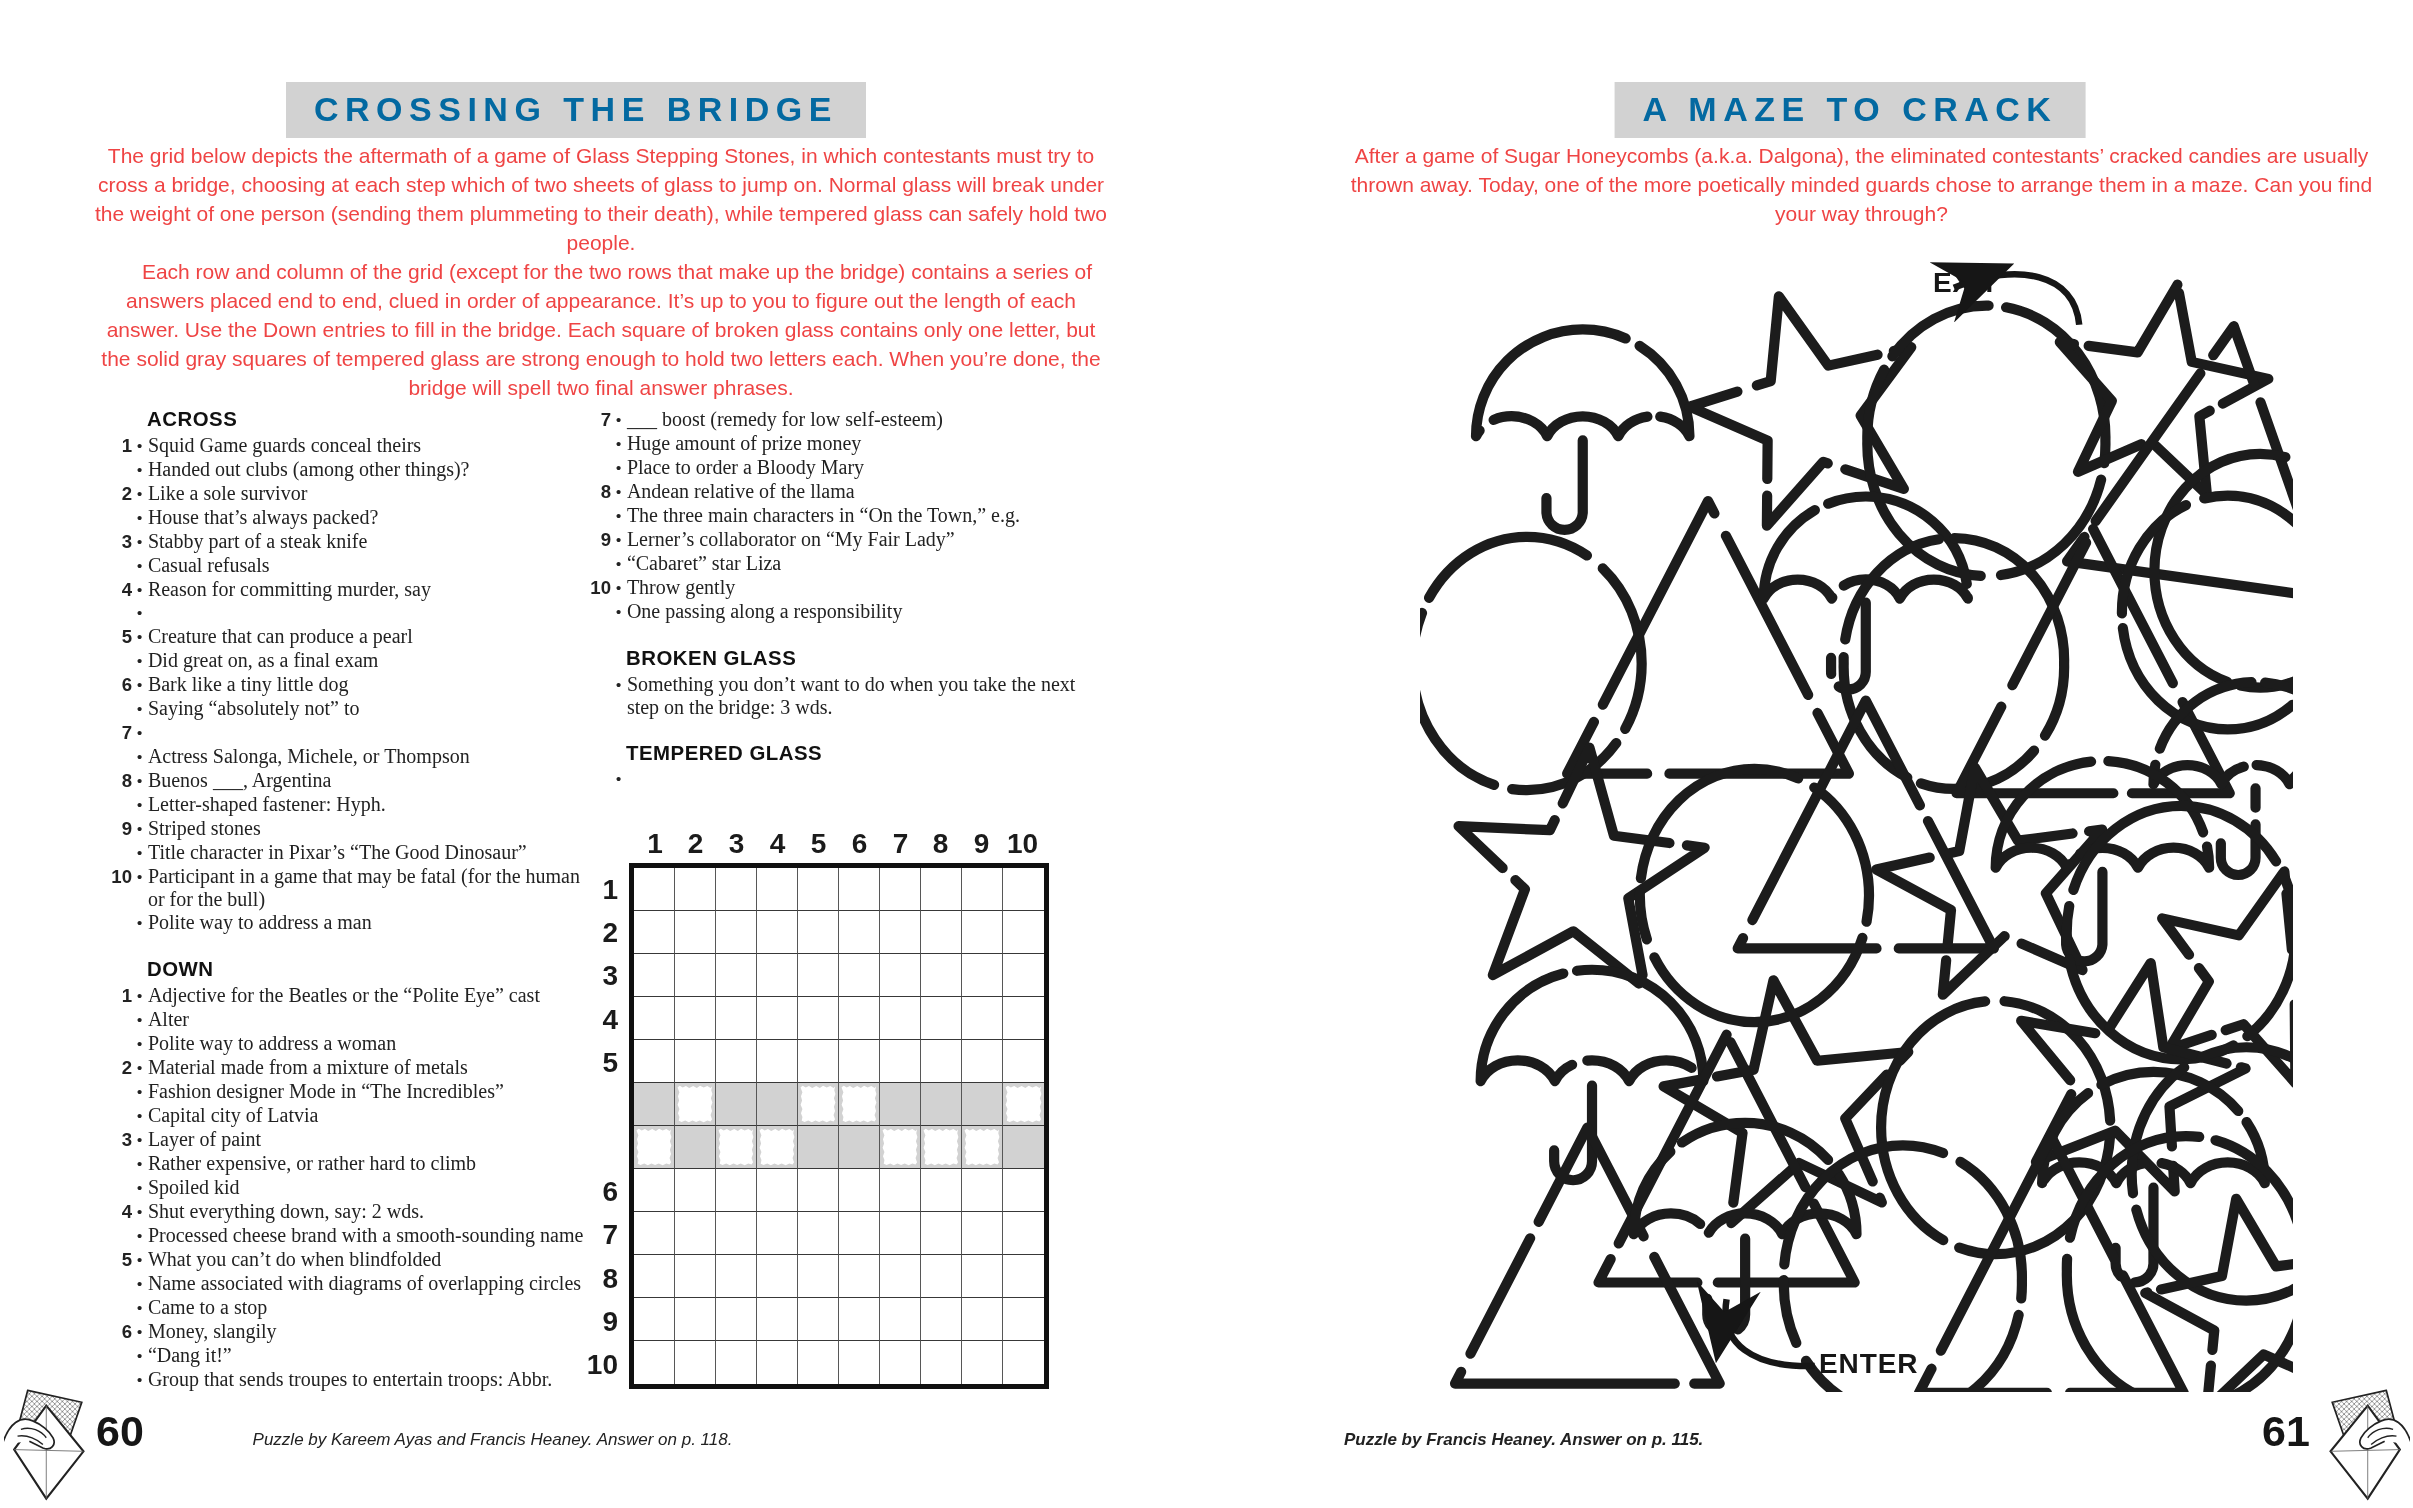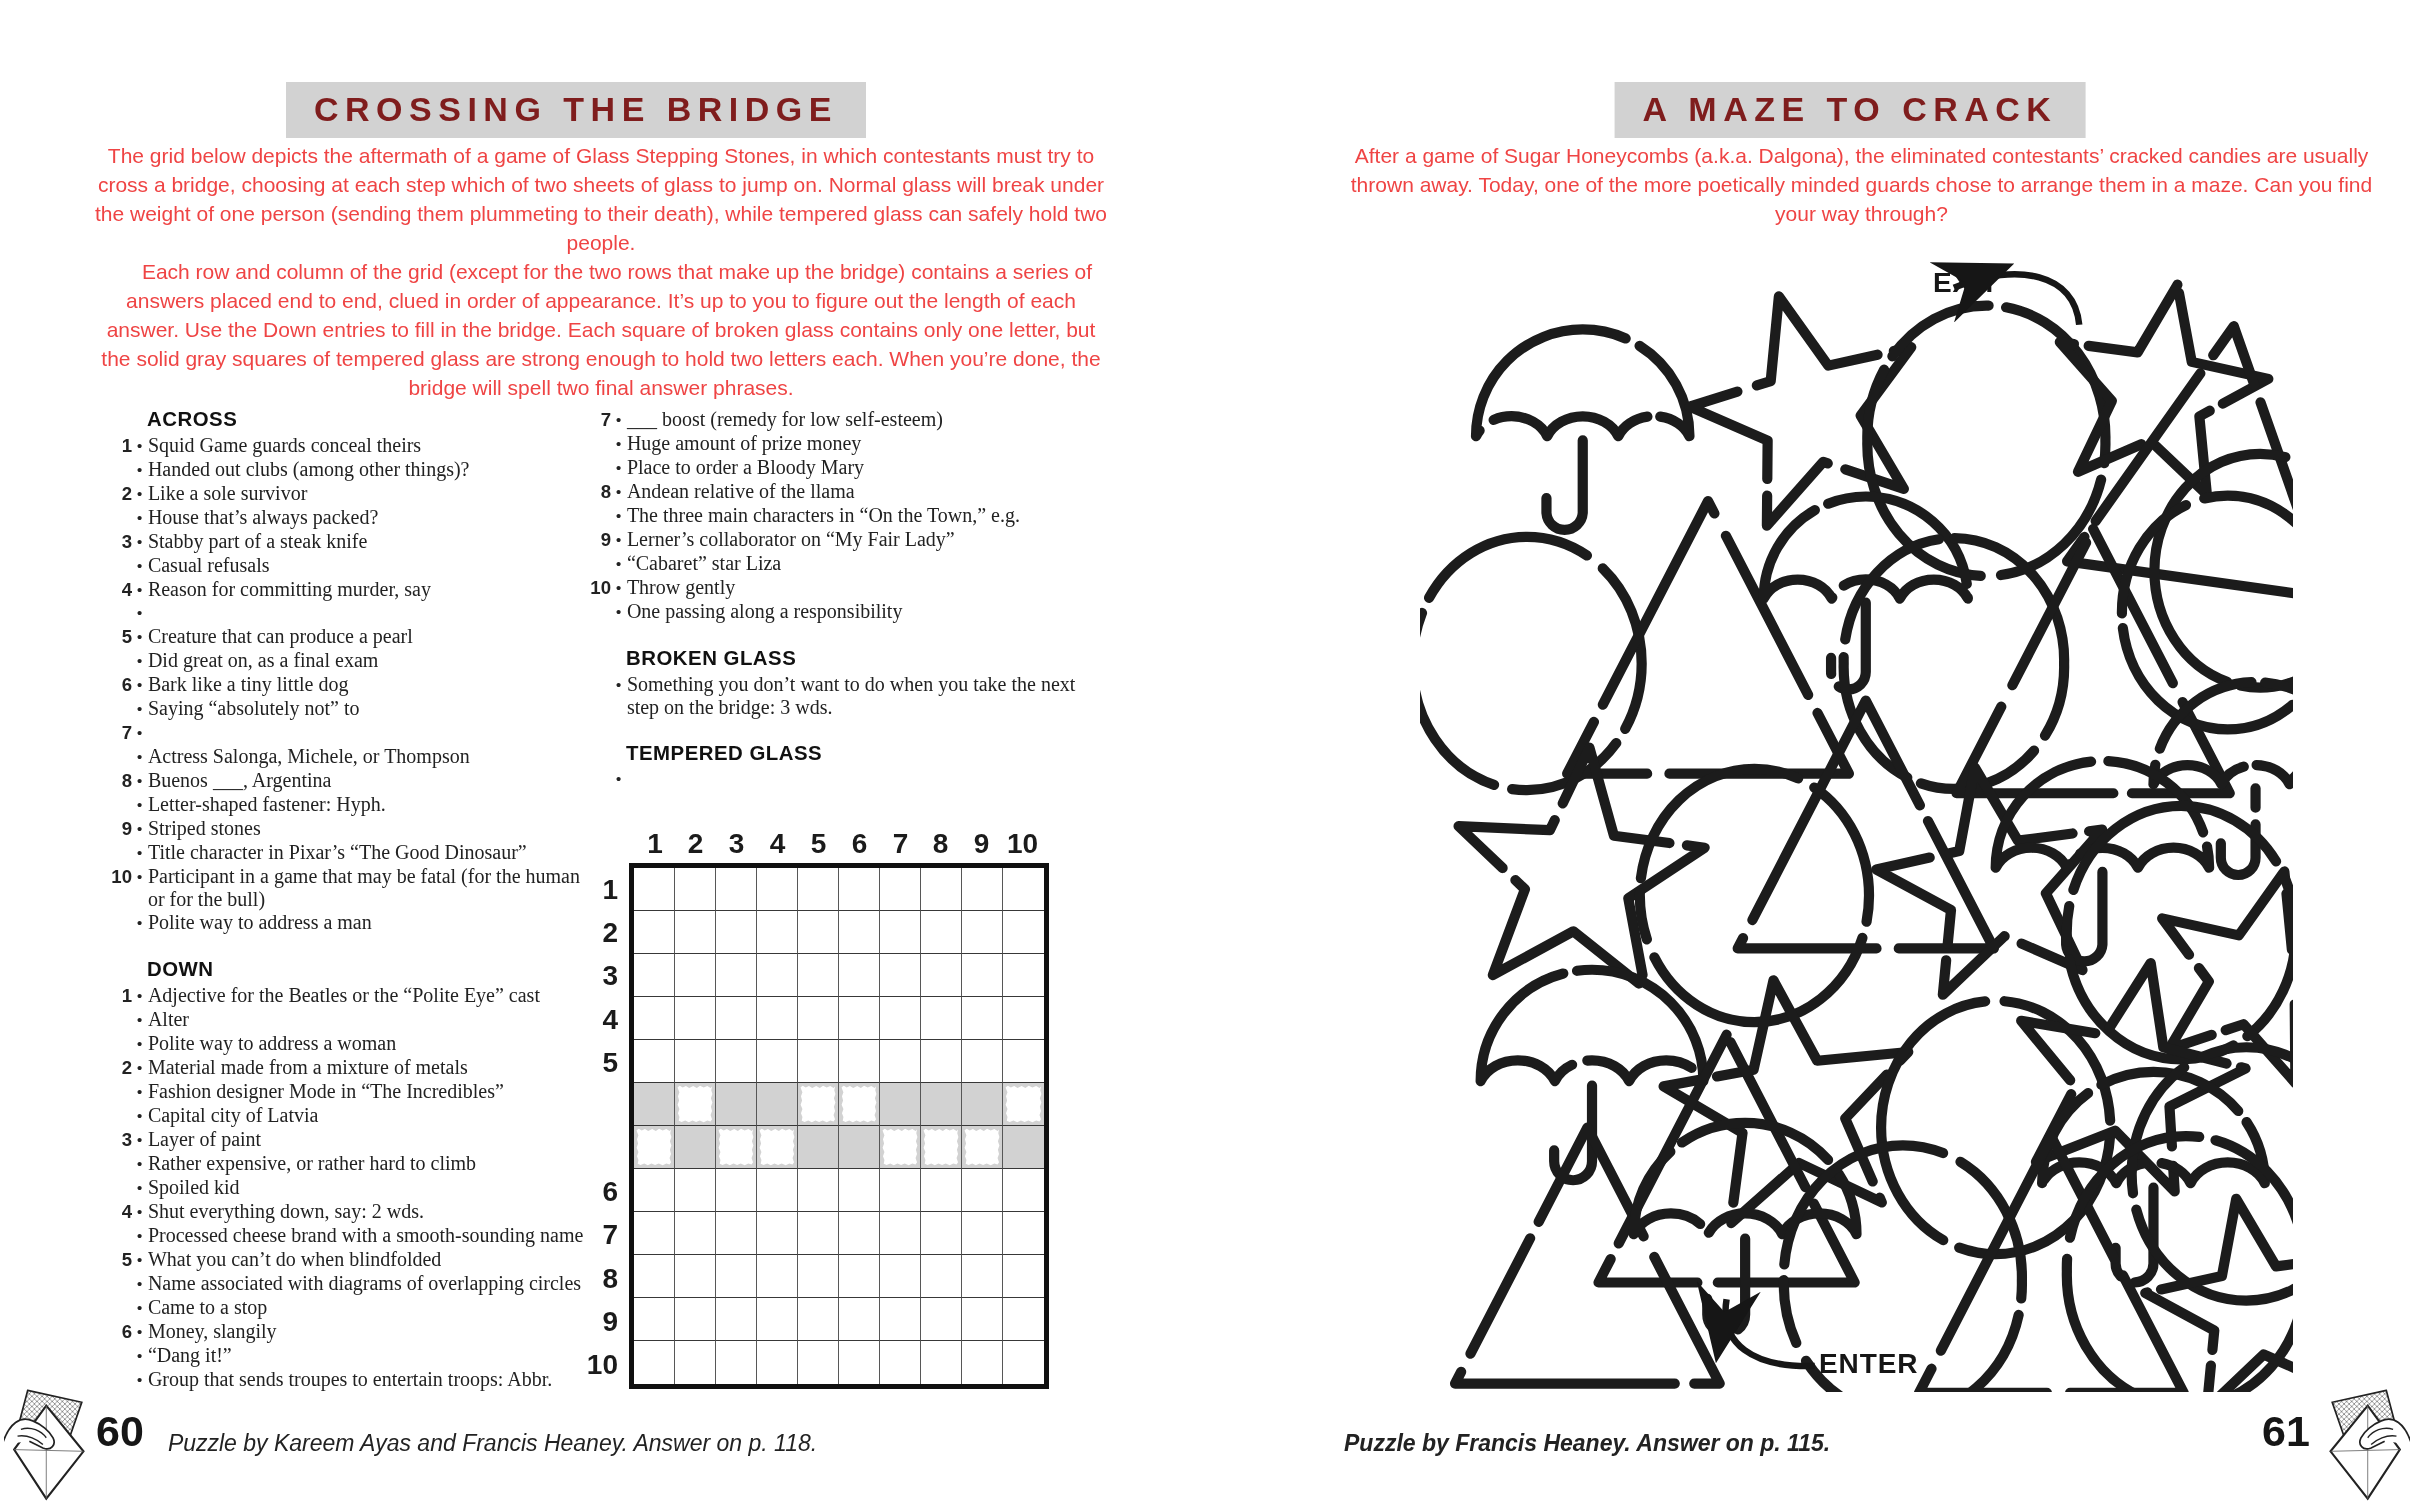--- a/index.html
+++ b/index.html
@@ -1,21 +1,21 @@
 <!DOCTYPE html>
 <html style="font-size:15px"><head>
 <meta charset="utf-8">
 <style>
   html,body{margin:0;padding:0;}
   body{width:2413px;height:1508px;position:relative;background:#ffffff;
        font-family:"Liberation Sans",sans-serif;color:#1b1b1b;overflow:hidden;}
   .abs{position:absolute;}
   
   .title-bar{background:#d2d2d2;padding:8.4px 28px;font-weight:bold;font-size:34px;
-             letter-spacing:6.5px;color:#7f1d1d;white-space:nowrap;transform:translateX(-50%);}
+             letter-spacing:6.5px;color:#0369a1;white-space:nowrap;transform:translateX(-50%);}
   
   .intro{font-size:21px;line-height:29px;color:#ef4444;text-align:center;}
   .intro p{margin:0;}
   .intro p.indent{text-indent:32px;margin-top:0px;}
   
   .clue-col{font-family:"Liberation Serif",serif;font-size:20px;line-height:23px;color:#222;}
   .sec-header{font-family:"Liberation Sans",sans-serif;font-weight:bold;font-size:20.4px;
               letter-spacing:0.5px;margin:0 0 2.8px 58px;color:#111;}
   .sec-gap{margin-top:23px;}
   .clue-row{display:flex;align-items:baseline;}
@@ -30,21 +30,21 @@
   .gcell{border-right:1.4px solid #575757;border-bottom:1.9px solid #383838;background:#fff;position:relative;}
   .gcell.lastcol{border-right:none;}
   .gcell.lastrow{border-bottom:none;}
   .gcell.tempered{background:#d2d2d2;}
   .gcell.brokencell{background:#d2d2d2;}
   .broken-inner{position:absolute;left:1.9px;top:1.9px;right:1.9px;bottom:1.9px;background:#ffffff;
     clip-path:polygon(2% 6%,8% 2%,16% 7%,25% 3%,34% 8%,45% 3%,55% 8%,64% 2%,74% 7%,84% 3%,93% 8%,97% 4%,95% 14%,98% 24%,94% 35%,98% 46%,94% 57%,97% 68%,93% 79%,97% 90%,93% 96%,84% 93%,74% 98%,63% 93%,53% 97%,43% 93%,33% 98%,23% 93%,13% 97%,5% 94%,7% 84%,3% 74%,7% 63%,2% 52%,6% 41%,3% 30%,7% 19%,3% 10%);}
   .col-label{position:absolute;top:-35px;width:41px;text-align:center;font-weight:bold;font-size:28px;}
   .row-label{position:absolute;left:-48px;width:37px;text-align:right;font-weight:bold;font-size:28px;}
   
-  .footer{font-style:italic;font-size:23px;color:#222;}
+  .footer{font-style:italic;font-size:17px;color:#222;}
   .pagenum{font-weight:bold;font-size:43px;color:#161616;}
   
   .maze-label{font-weight:bold;font-size:28px;letter-spacing:0.9px;color:#161616;}
 </style>
 </head>
 <body>
 
 <div>
   <div class="abs title-bar" style="left:576px;top:82px;">CROSSING THE BRIDGE</div>
 

